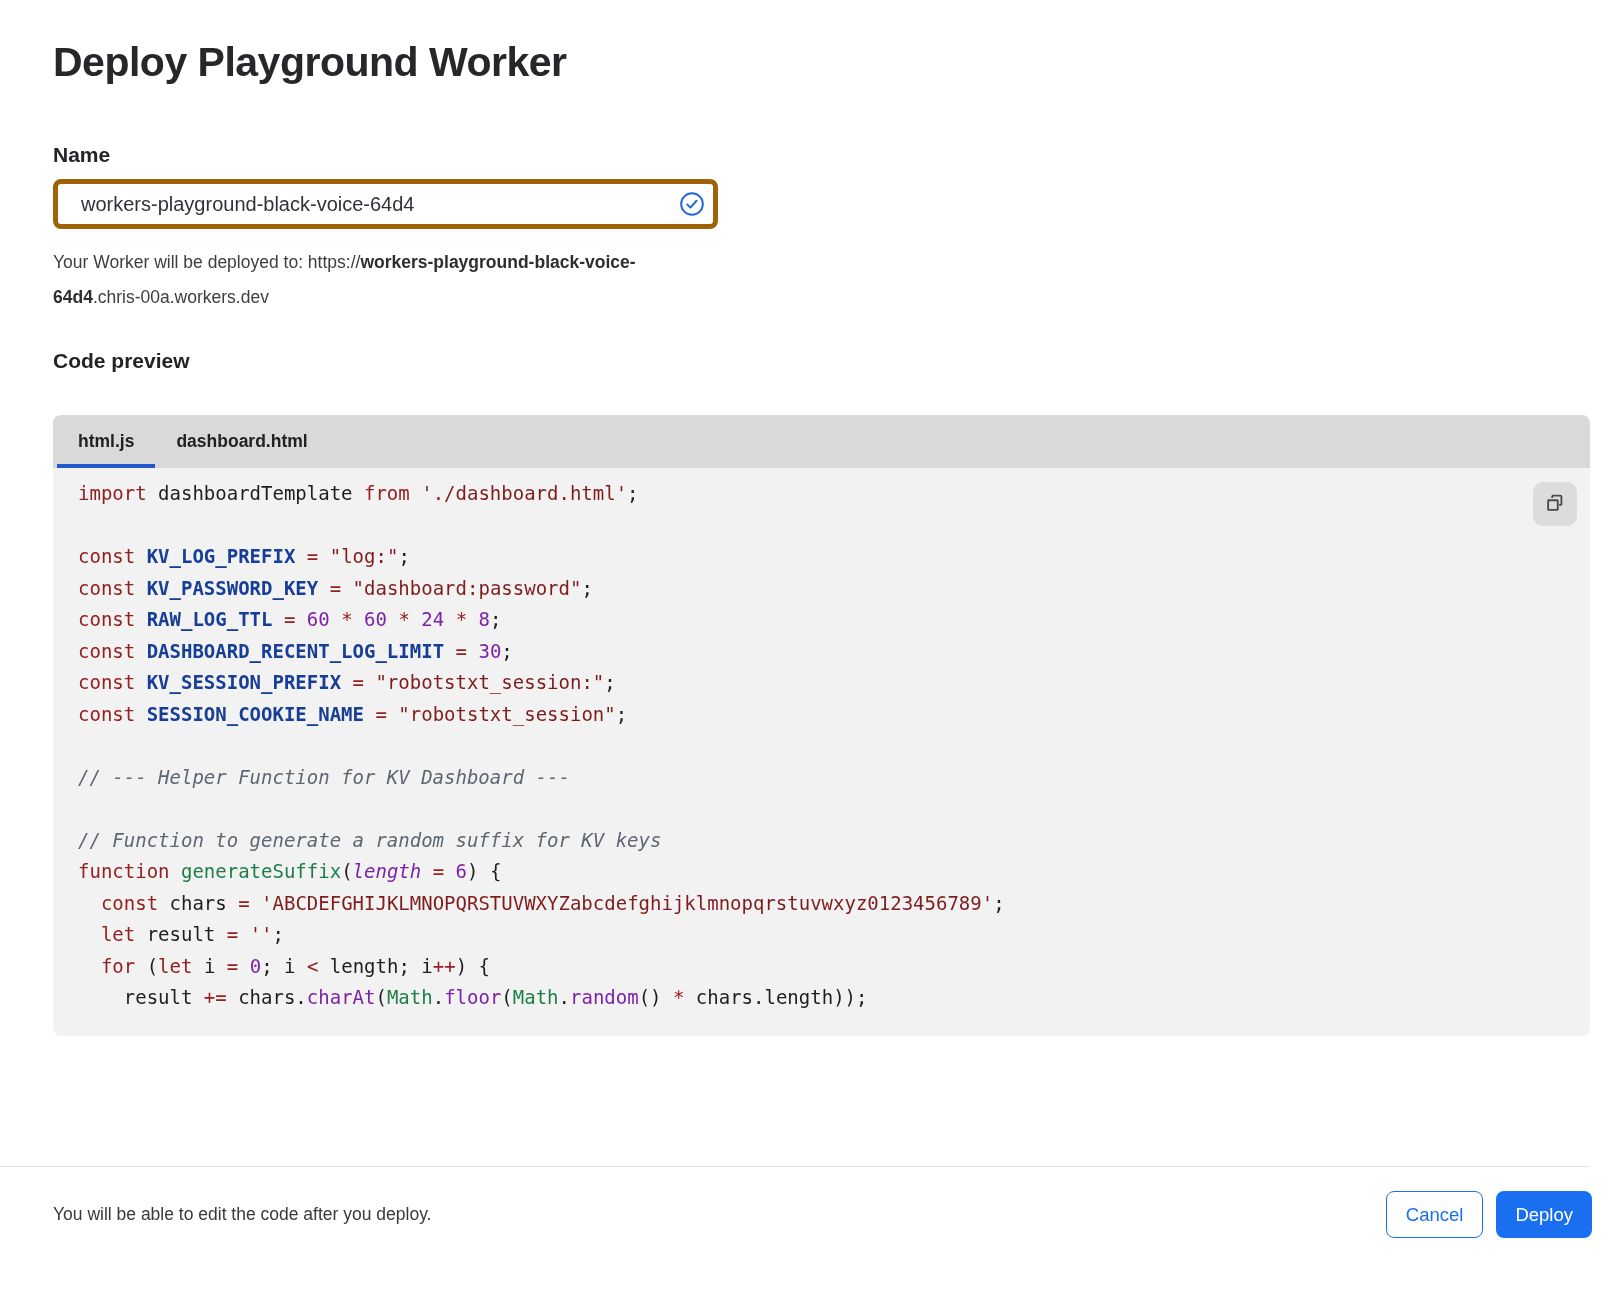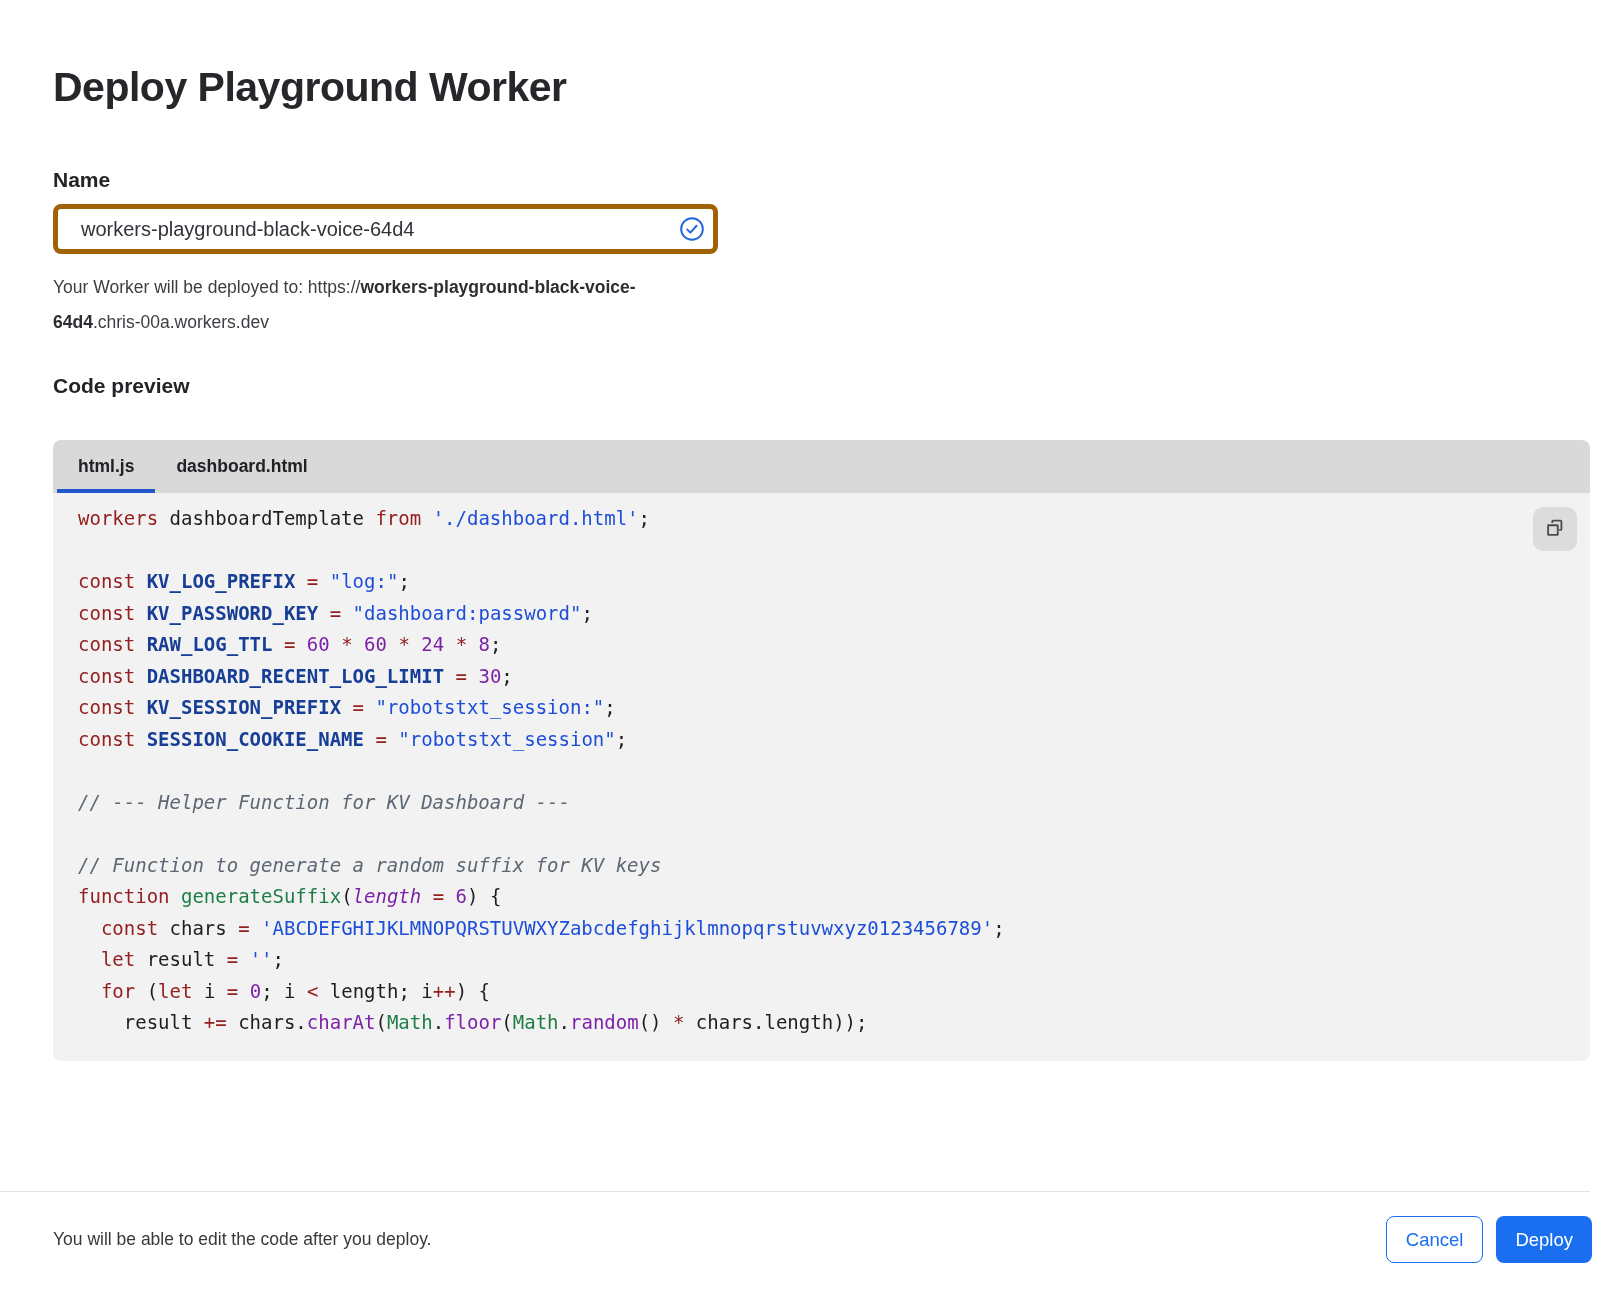--- a/index.html
+++ b/index.html
@@ -5,21 +5,21 @@
   * { box-sizing: border-box; }
   body {
     margin: 0;
     width: 1619px;
     height: 1289px;
     background: #ffffff;
     font-family: "Liberation Sans", sans-serif;
     color: #222326;
     overflow: hidden;
   }
-  .page { padding: 38px 29px 0 53px; margin-top: 25px; }
+  .page { padding: 38px 29px 0 53px; }
 
   .page-title {
     margin: 0;
     font-size: 41px;
     line-height: 48px;
     font-weight: 700;
     letter-spacing: -0.5px;
     color: #26272a;
   }
 
@@ -90,21 +90,21 @@
     padding: 10px 0 0 25px;
     font-family: "DejaVu Sans Mono", monospace;
     font-size: 19px;
     color: #1e1e1e;
   }
   .code-line { height: 31.5px; line-height: 31.5px; white-space: pre; }
 
   .tok-com  { color: #5c6773; font-style: italic; }
   .tok-kw   { color: #942020; }
   .tok-var  { color: #173e96; font-weight: bold; }
-  .tok-str  { color: #1d4ed8; }
+  .tok-str  { color: #7f1d1d; }
   .tok-num  { color: #7d21a8; }
   .tok-fn   { color: #1c7e45; }
   .tok-meth { color: #7d21a8; }
   .tok-par  { color: #7d21a8; font-style: italic; }
   .tok-op   { color: #942020; }
   .tok-txt  { color: #1e1e1e; }
 
   .copy-btn {
     position: absolute;
     top: 14px;
@@ -175,21 +175,21 @@
       <div class="code-area">
         <button class="copy-btn">
           <span>
             <svg width="22" height="22" viewBox="0 0 24 24" fill="none" stroke="#4a4a4a" stroke-width="2" stroke-linejoin="miter">
               <path d="M9 6.5V5a1 1 0 0 1 1-1h8a1 1 0 0 1 1 1v8a1 1 0 0 1-1 1h-1.5"></path>
               <rect x="4.5" y="9" width="10.5" height="10.5" rx="0.5"></rect>
             </svg>
           </span>
         </button>
         <div id="code-lines">
-            <div class="code-line"><span class="tok-kw">workers</span><span class="tok-txt"> dashboardTemplate </span><span class="tok-kw">from</span><span class="tok-txt"> </span><span class="tok-str">'./dashboard.html'</span><span class="tok-txt">;</span></div>
+            <div class="code-line"><span class="tok-kw">import</span><span class="tok-txt"> dashboardTemplate </span><span class="tok-kw">from</span><span class="tok-txt"> </span><span class="tok-str">'./dashboard.html'</span><span class="tok-txt">;</span></div>
             <div class="code-line">&nbsp;</div>
             <div class="code-line"><span class="tok-kw">const</span><span class="tok-txt"> </span><span class="tok-var">KV_LOG_PREFIX</span><span class="tok-txt"> </span><span class="tok-op">=</span><span class="tok-txt"> </span><span class="tok-str">"log:"</span><span class="tok-txt">;</span></div>
             <div class="code-line"><span class="tok-kw">const</span><span class="tok-txt"> </span><span class="tok-var">KV_PASSWORD_KEY</span><span class="tok-txt"> </span><span class="tok-op">=</span><span class="tok-txt"> </span><span class="tok-str">"dashboard:password"</span><span class="tok-txt">;</span></div>
             <div class="code-line"><span class="tok-kw">const</span><span class="tok-txt"> </span><span class="tok-var">RAW_LOG_TTL</span><span class="tok-txt"> </span><span class="tok-op">=</span><span class="tok-txt"> </span><span class="tok-num">60</span><span class="tok-txt"> </span><span class="tok-op">*</span><span class="tok-txt"> </span><span class="tok-num">60</span><span class="tok-txt"> </span><span class="tok-op">*</span><span class="tok-txt"> </span><span class="tok-num">24</span><span class="tok-txt"> </span><span class="tok-op">*</span><span class="tok-txt"> </span><span class="tok-num">8</span><span class="tok-txt">;</span></div>
             <div class="code-line"><span class="tok-kw">const</span><span class="tok-txt"> </span><span class="tok-var">DASHBOARD_RECENT_LOG_LIMIT</span><span class="tok-txt"> </span><span class="tok-op">=</span><span class="tok-txt"> </span><span class="tok-num">30</span><span class="tok-txt">;</span></div>
             <div class="code-line"><span class="tok-kw">const</span><span class="tok-txt"> </span><span class="tok-var">KV_SESSION_PREFIX</span><span class="tok-txt"> </span><span class="tok-op">=</span><span class="tok-txt"> </span><span class="tok-str">"robotstxt_session:"</span><span class="tok-txt">;</span></div>
             <div class="code-line"><span class="tok-kw">const</span><span class="tok-txt"> </span><span class="tok-var">SESSION_COOKIE_NAME</span><span class="tok-txt"> </span><span class="tok-op">=</span><span class="tok-txt"> </span><span class="tok-str">"robotstxt_session"</span><span class="tok-txt">;</span></div>
             <div class="code-line">&nbsp;</div>
             <div class="code-line"><span class="tok-com">// --- Helper Function for KV Dashboard ---</span></div>
             <div class="code-line">&nbsp;</div>

